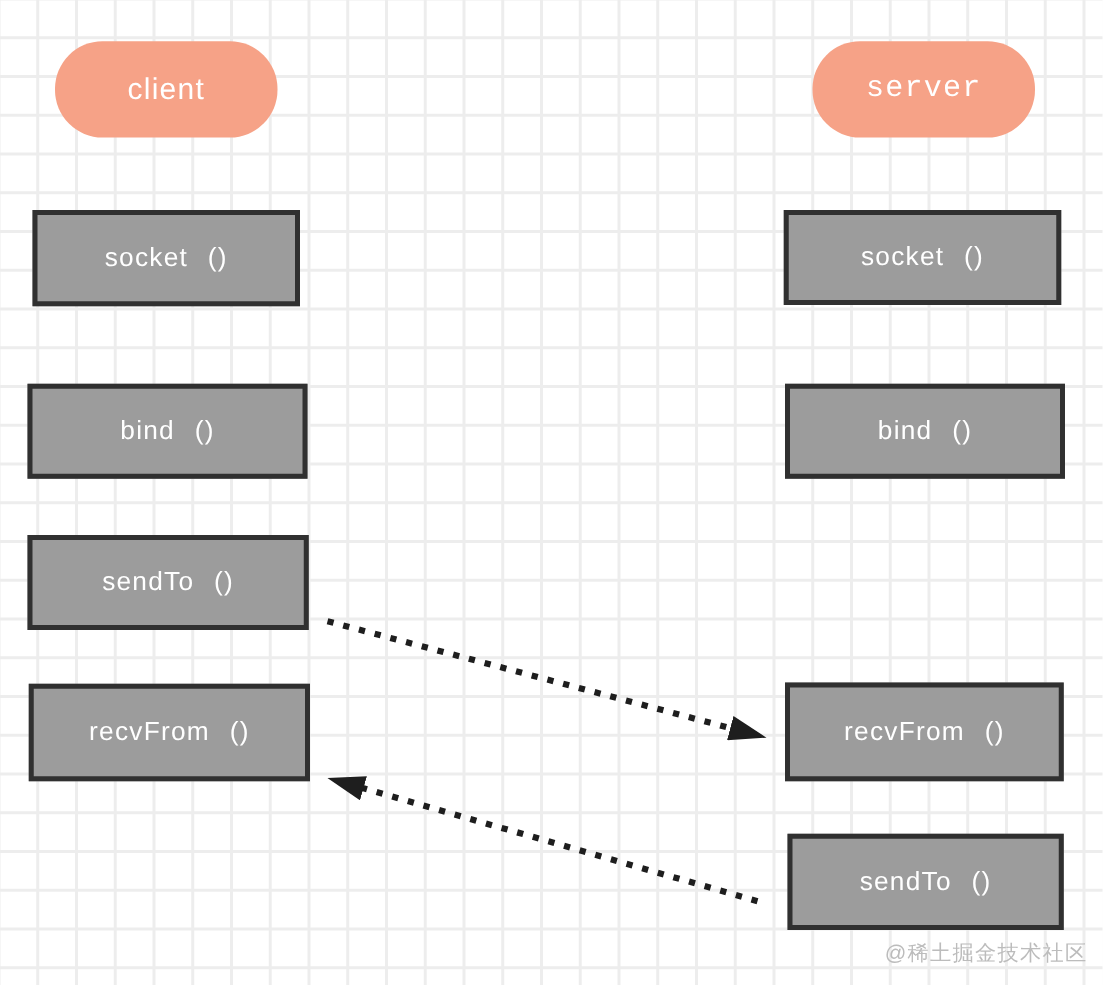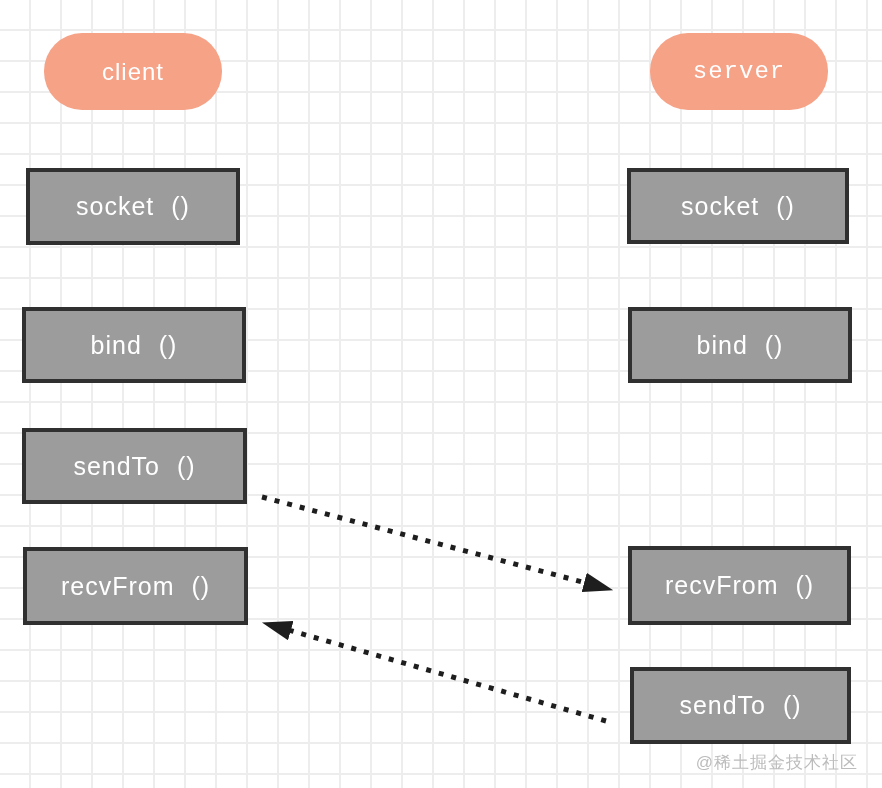--- a/index.html
+++ b/index.html
@@ -40,21 +40,21 @@
     display:flex;align-items:center;justify-content:center;
   }
   .pill.client{left:44px;top:33px;}
   .pill.server{left:650px;top:33px;font-family:Liberation Mono, monospace;}
   .step{
     position:absolute;
     box-sizing:border-box;
     background:var(--step-box-fill);
     border:4px solid var(--step-box-border);
     color:var(--text);
-    font-size:25px;
+    font-size:21px;
     letter-spacing:1px;
     word-spacing:9px;
     display:flex;align-items:center;justify-content:center;
   }
   .c-socket  {left:26px; top:168px;width:214px;height:77px;}
   .c-bind    {left:22px; top:307px;width:224px;height:76px;}
   .c-sendto  {left:22px; top:428px;width:225px;height:76px;}
   .c-recvfrom{left:23px; top:547px;width:225px;height:78px;}
   .s-socket  {left:627px;top:168px;width:222px;height:76px;}
   .s-bind    {left:628px;top:307px;width:224px;height:76px;}
@@ -66,21 +66,21 @@
   }
   .arrow-line{
     stroke:var(--arrow);
     stroke-width:5;
     stroke-dasharray:5 8;
     fill:none;
   }
   .arrow-head{fill:var(--arrow);}
   .watermark{
     position:absolute;
-    right:24px;bottom:14px;
+    right:12px;bottom:14px;
     color:var(--watermark);
     font-size:17px;
     letter-spacing:1px;
   }
 </style>
 </head>
 <body>
 
 <div class="canvas">
 

